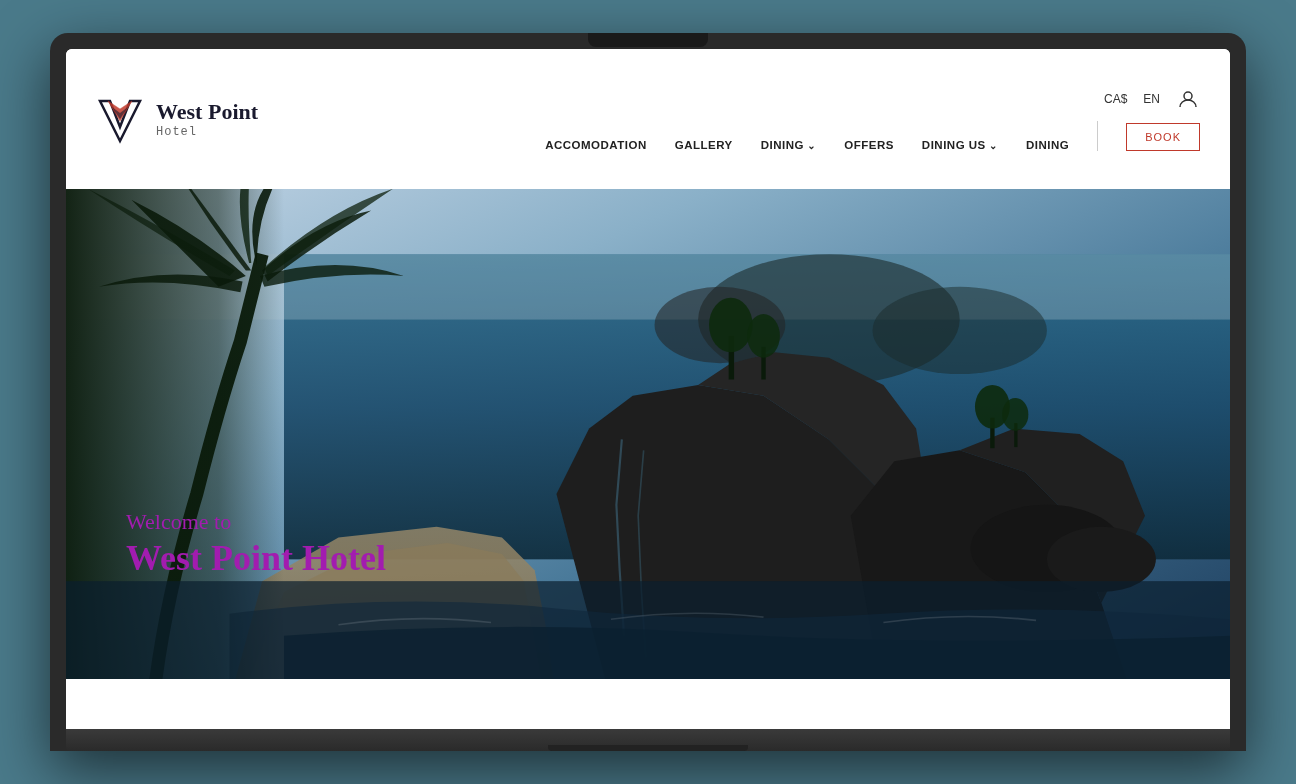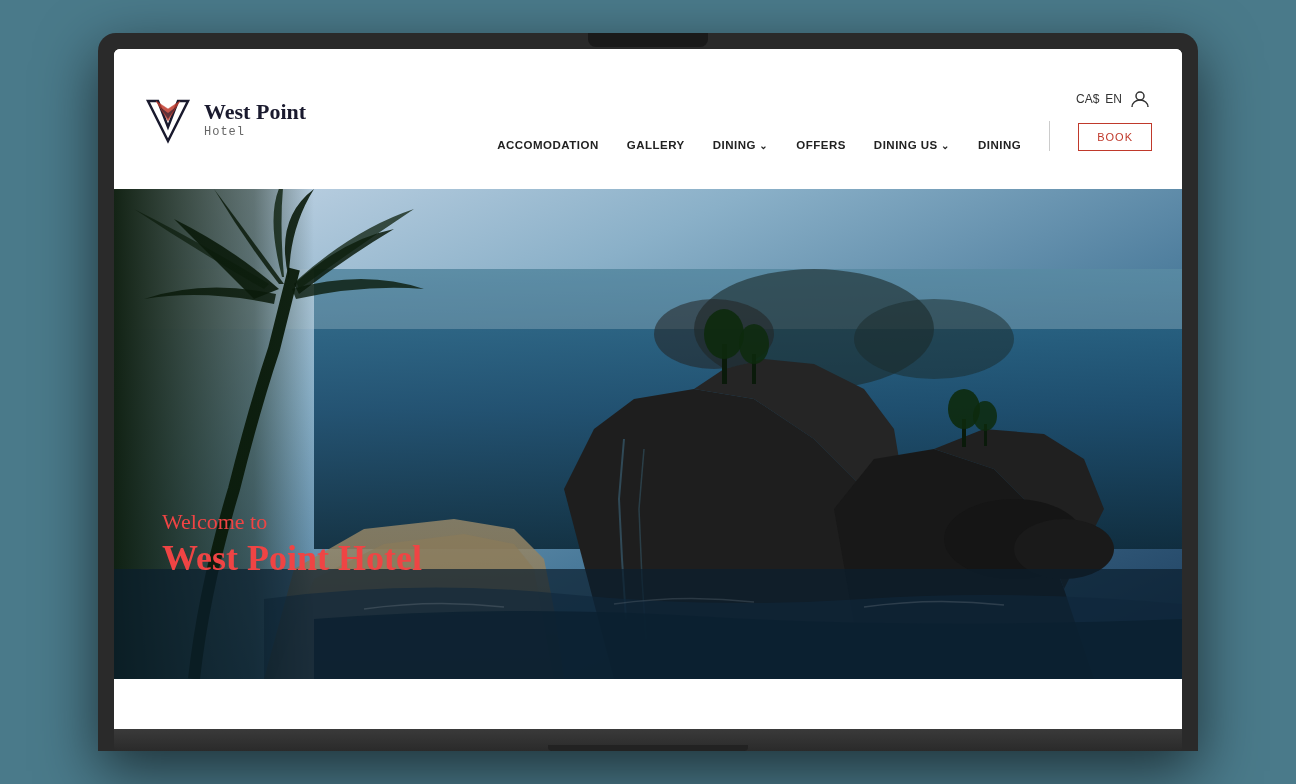--- a/index.html
+++ b/index.html
@@ -8,21 +8,21 @@
       display: flex;
       justify-content: center;
       align-items: center;
       min-height: 100vh;
       font-family: 'Georgia', serif;
     }
 
     
     .laptop-shell {
       position: relative;
-      width: 1100px;
+      width: 1196px;
       background: #2a2a2a;
       border-radius: 18px 18px 0 0;
       padding: 16px 16px 0 16px;
       box-shadow: 0 20px 60px rgba(0,0,0,0.6);
     }
 
     .laptop-screen {
       background: #fff;
       border-radius: 6px 6px 0 0;
       overflow: hidden;
@@ -105,21 +105,21 @@
     .header-right {
       display: flex;
       flex-direction: column;
       align-items: flex-end;
       gap: 10px;
     }
 
     .top-bar {
       display: flex;
       align-items: center;
-      gap: 6px;
+      gap: 16px;
     }
 
     .currency-btn, .lang-btn {
       font-size: 12px;
       color: #333;
       cursor: pointer;
       background: none;
       border: none;
       font-family: Arial, sans-serif;
       font-weight: 500;
@@ -188,23 +188,23 @@
       top: 0;
       left: 0;
       width: 100%;
       height: 100%;
       z-index: 2;
     }
 
     .hero-content {
       position: absolute;
       bottom: 100px;
-      left: 48px;
+      left: 60px;
       z-index: 10;
-      color: #ef4444;
+      color: #a21caf;
     }
 
     .welcome-text {
       font-size: 22px;
       font-weight: 400;
       font-family: 'Georgia', serif;
       margin-bottom: 4px;
     }
 
     .hotel-name-hero {

